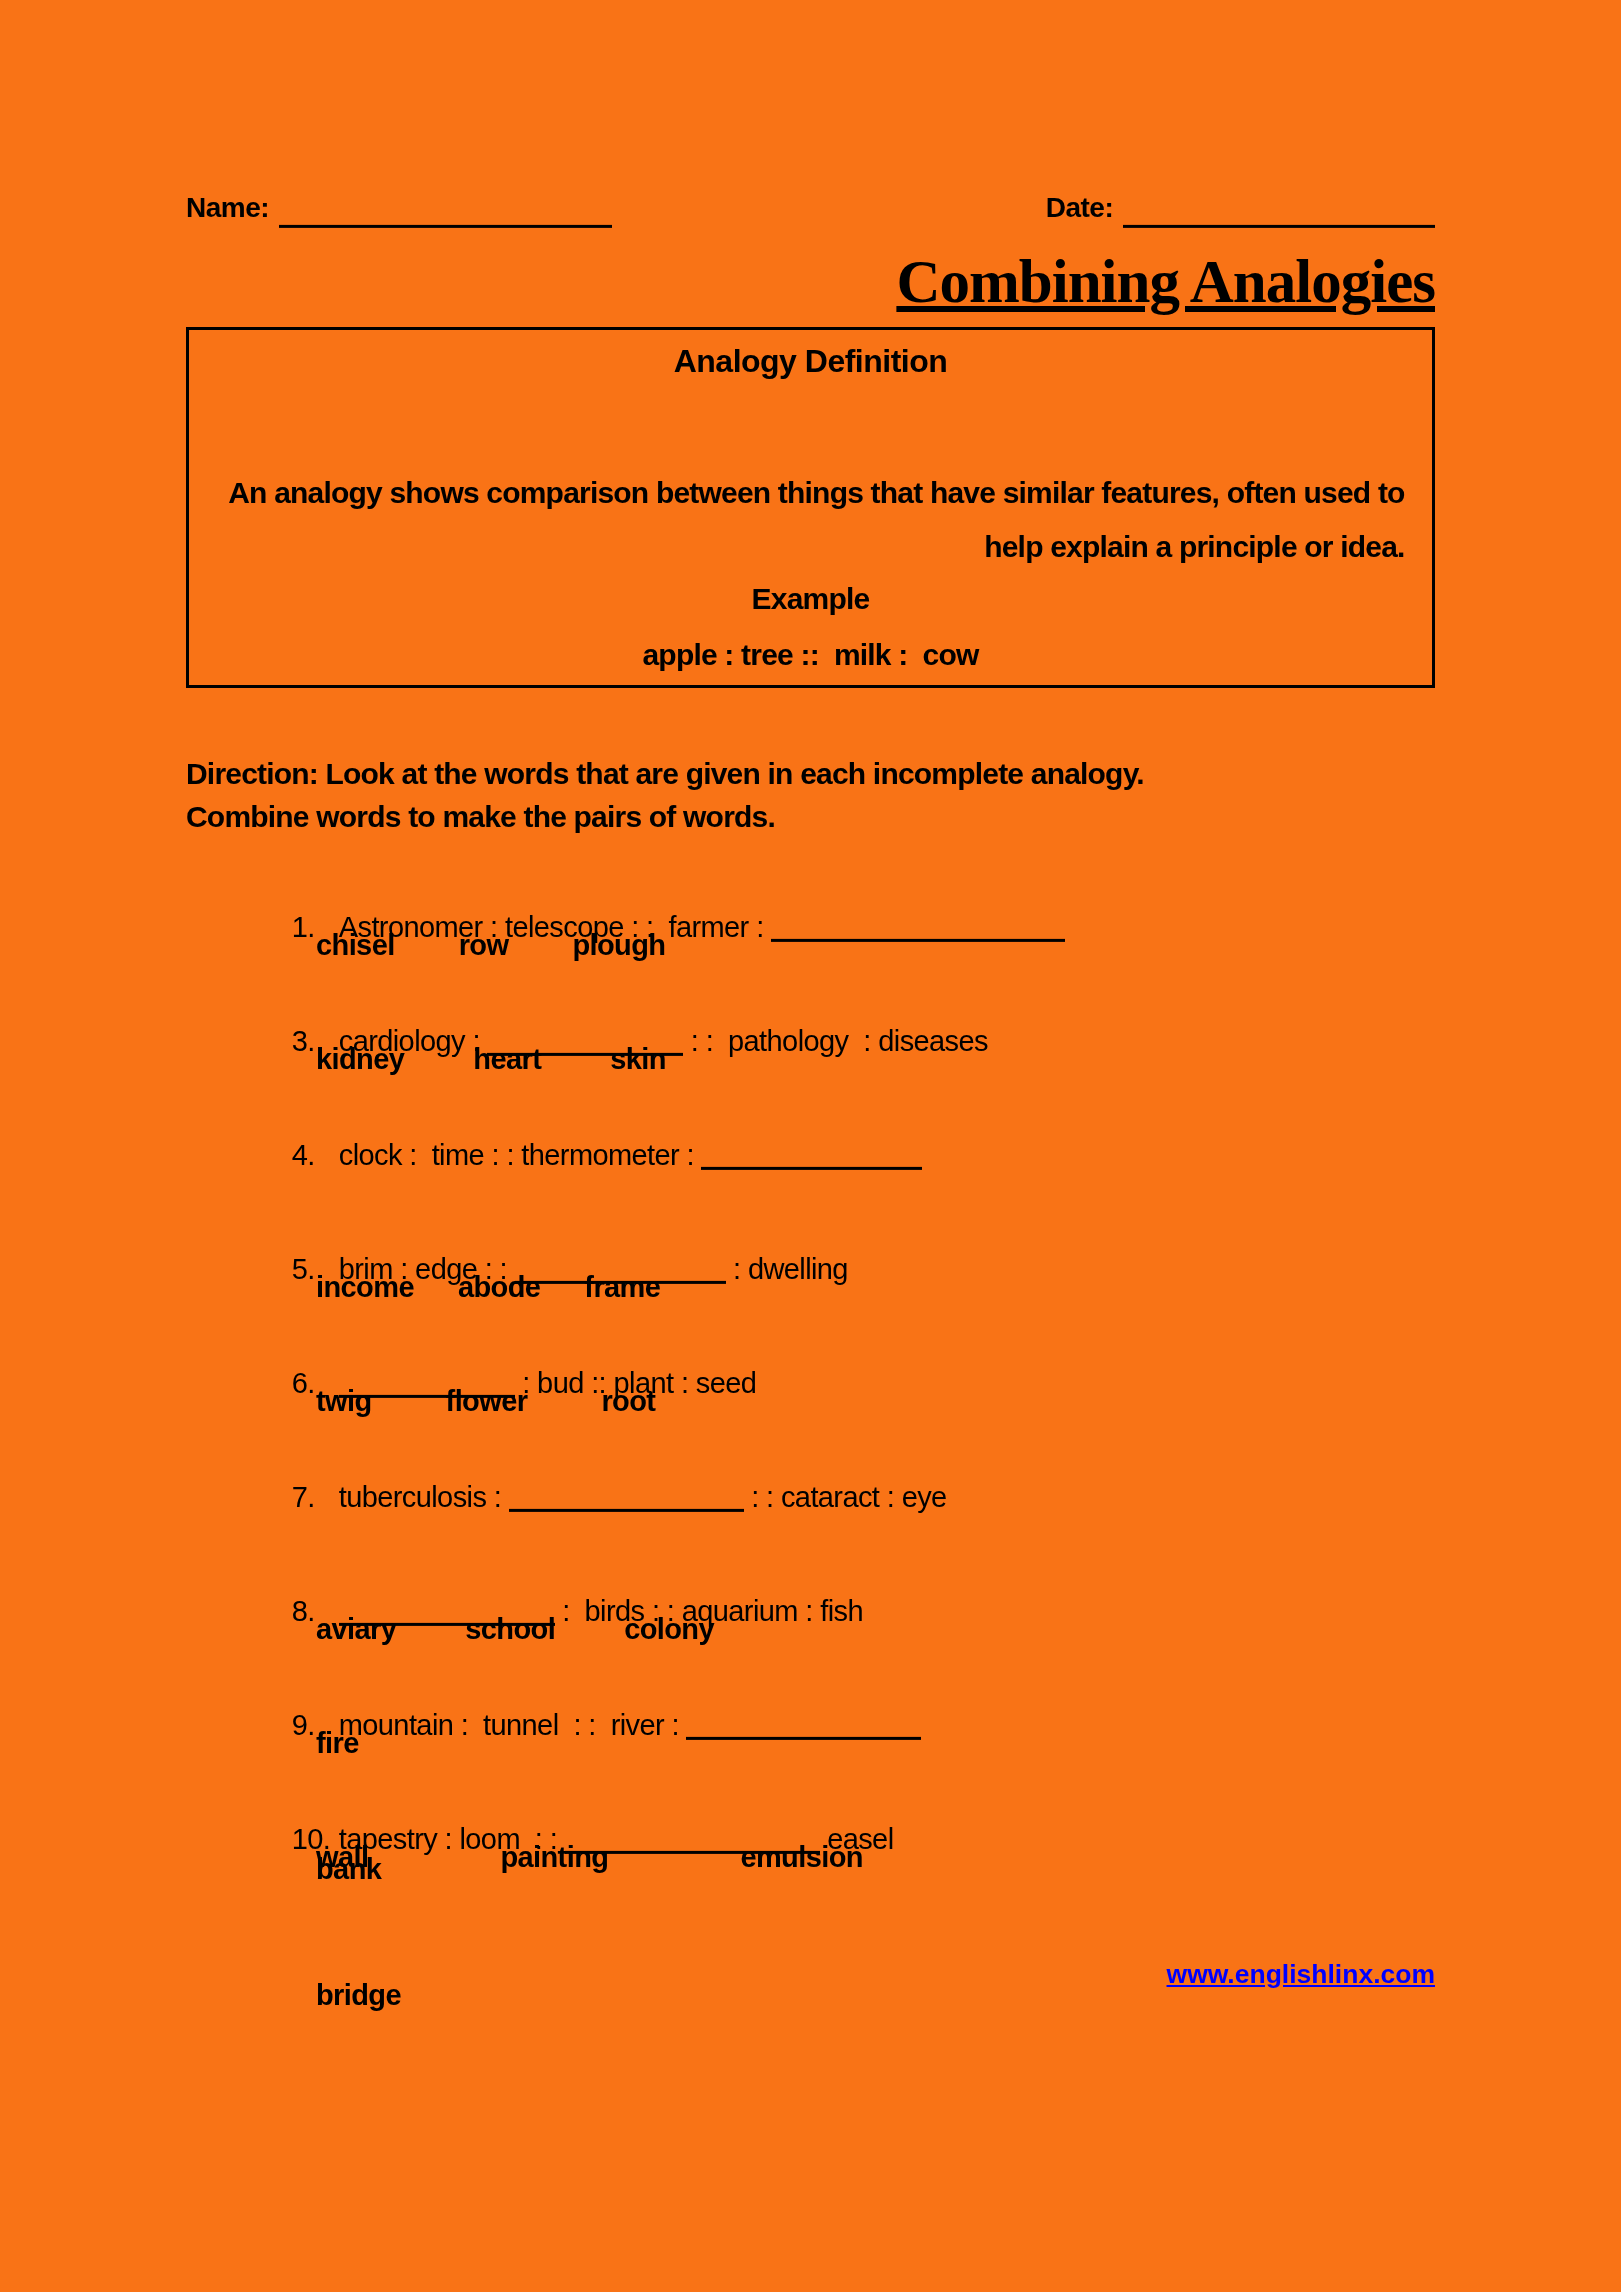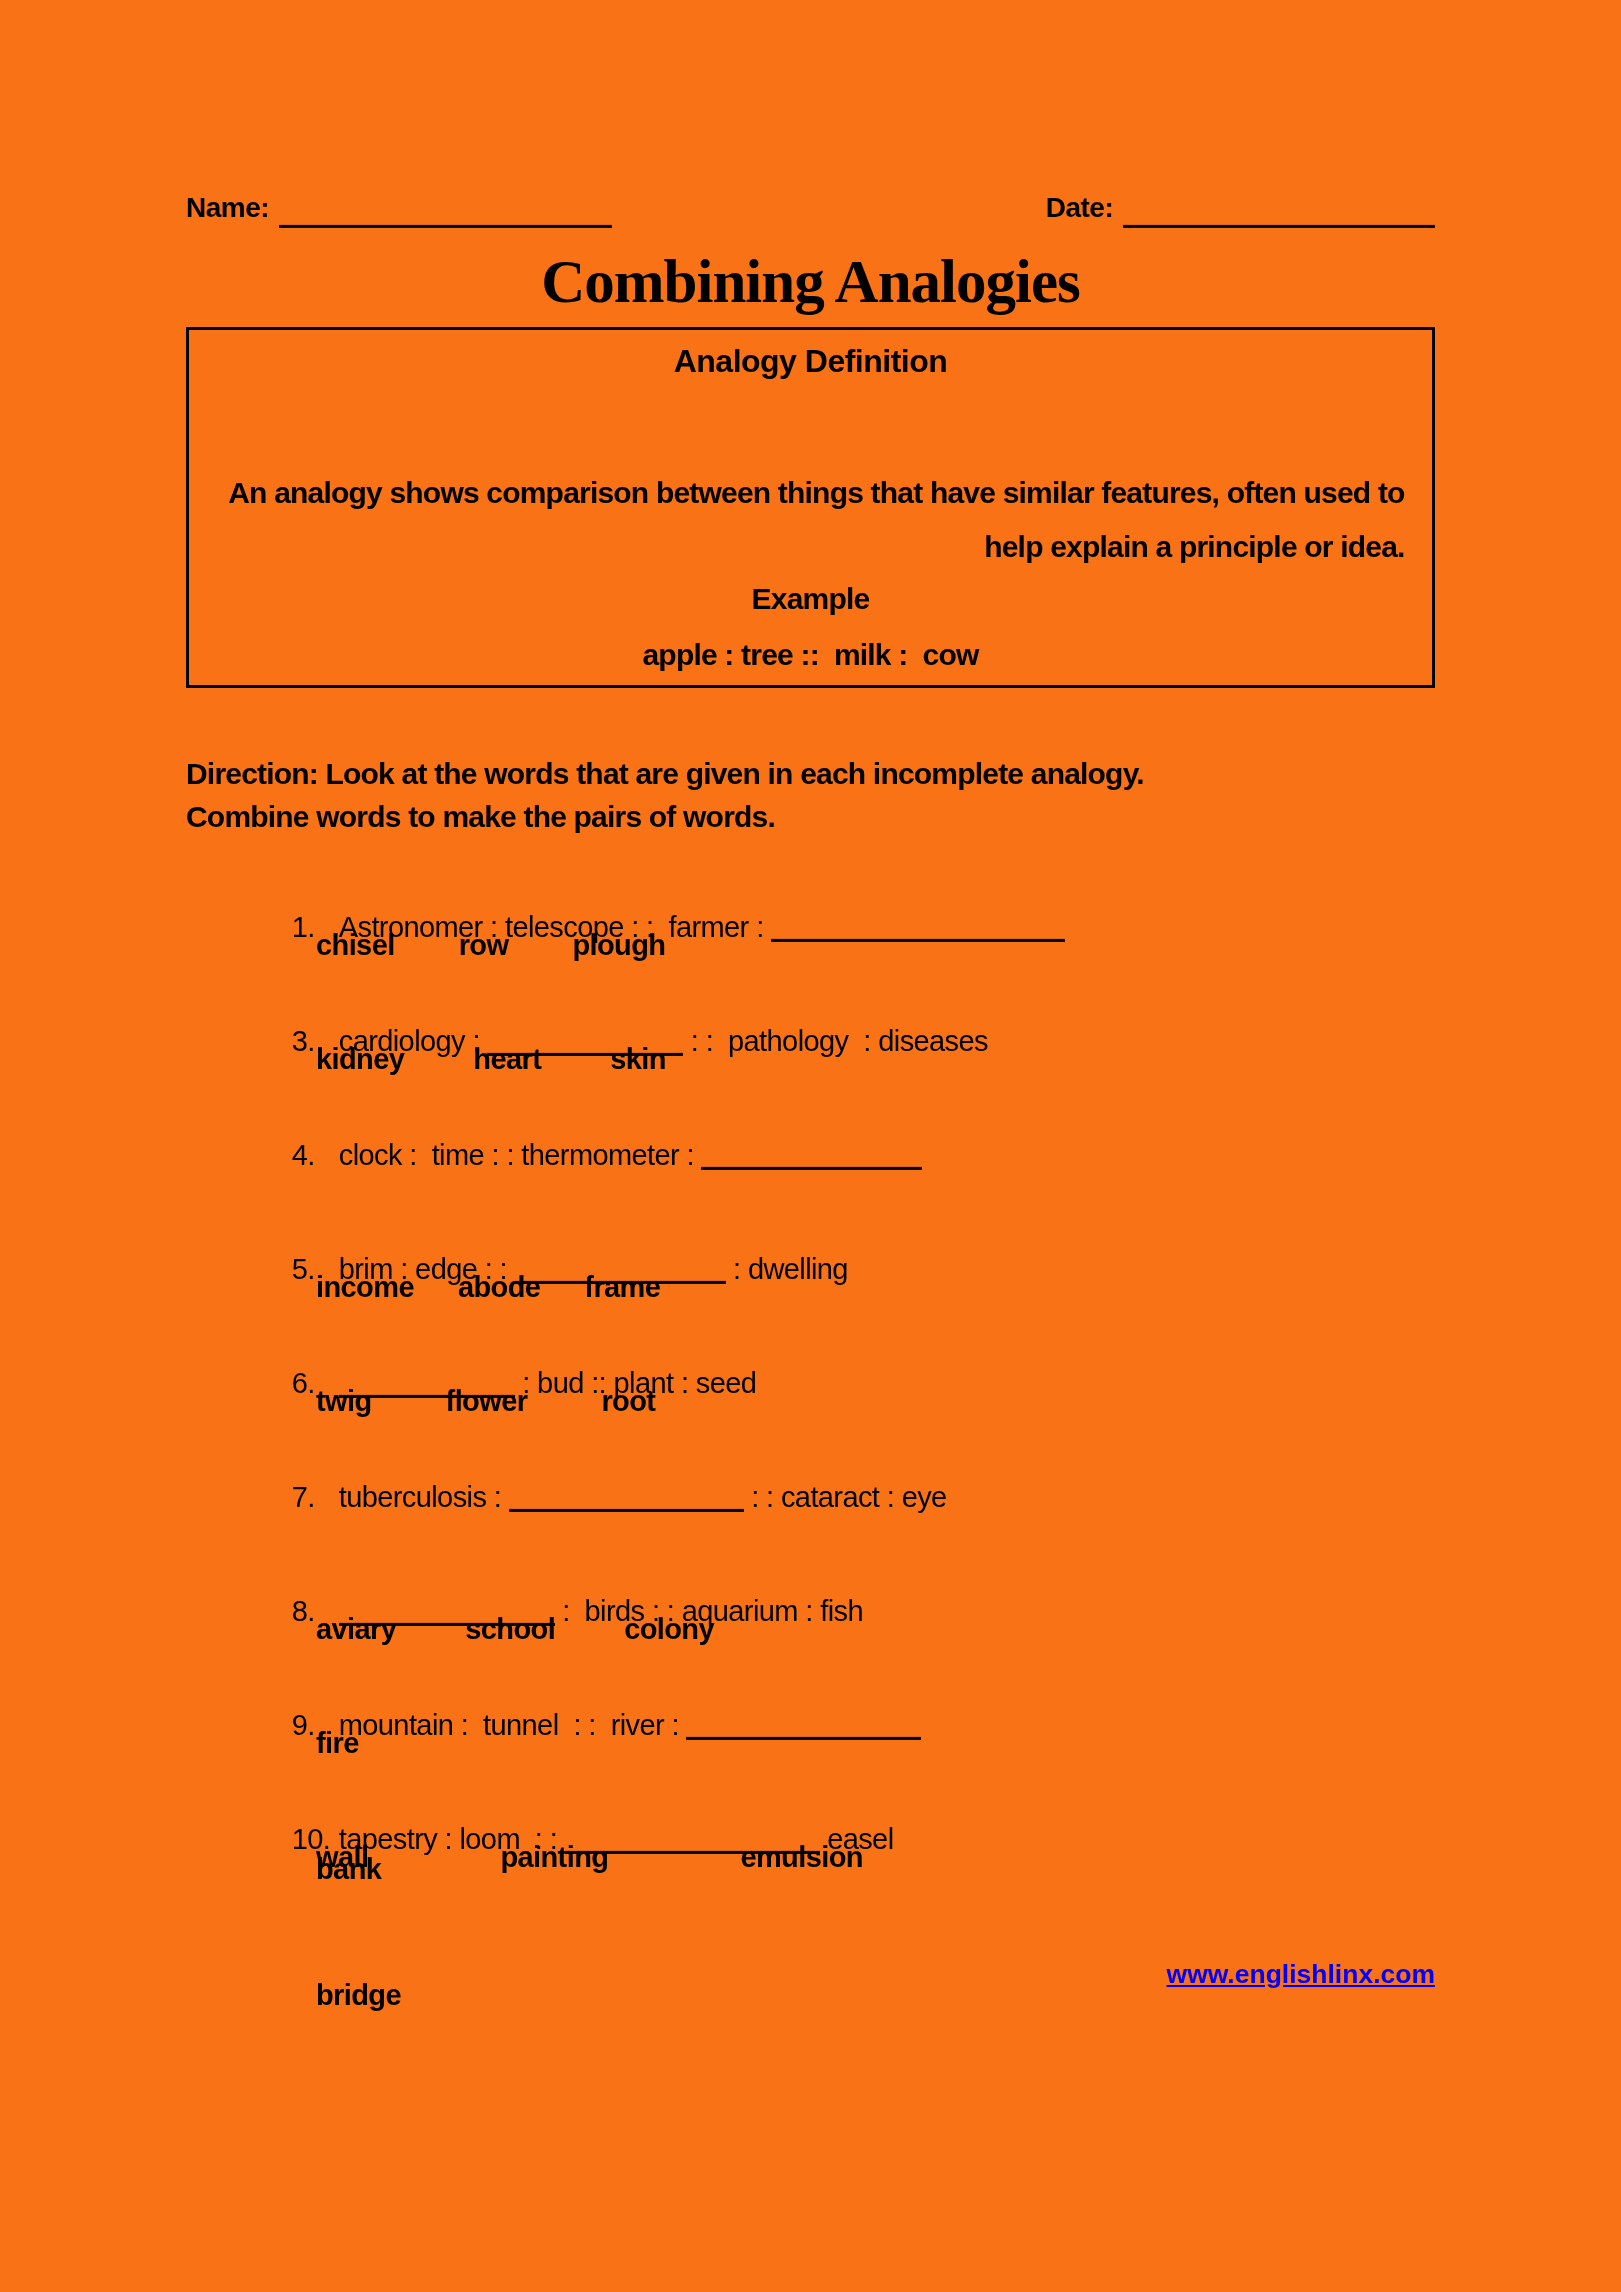--- a/index.html
+++ b/index.html
@@ -34,26 +34,27 @@
     height:1em;
     margin-left:9.8px;
     transform:translateY(3.9px);
   }
   .name-line{width:333px;}
   .date-line{width:312px;}
 
   
   .title{
     margin:23.5px 0 0 0;
-    text-align:center;
+    text-align:right;
     font-family:"Liberation Serif", serif;
     font-weight:bold;
     font-size:61px;
     letter-spacing:-1px;
     line-height:1.1;
+    text-decoration:underline;
   }
 
   
   .def-box{
     margin-top:12px;
     border:3.9px solid #000;
     box-sizing:border-box;
     width:100%;
     height:361px;
     padding:13.7px 27.4px 0 27.4px;

